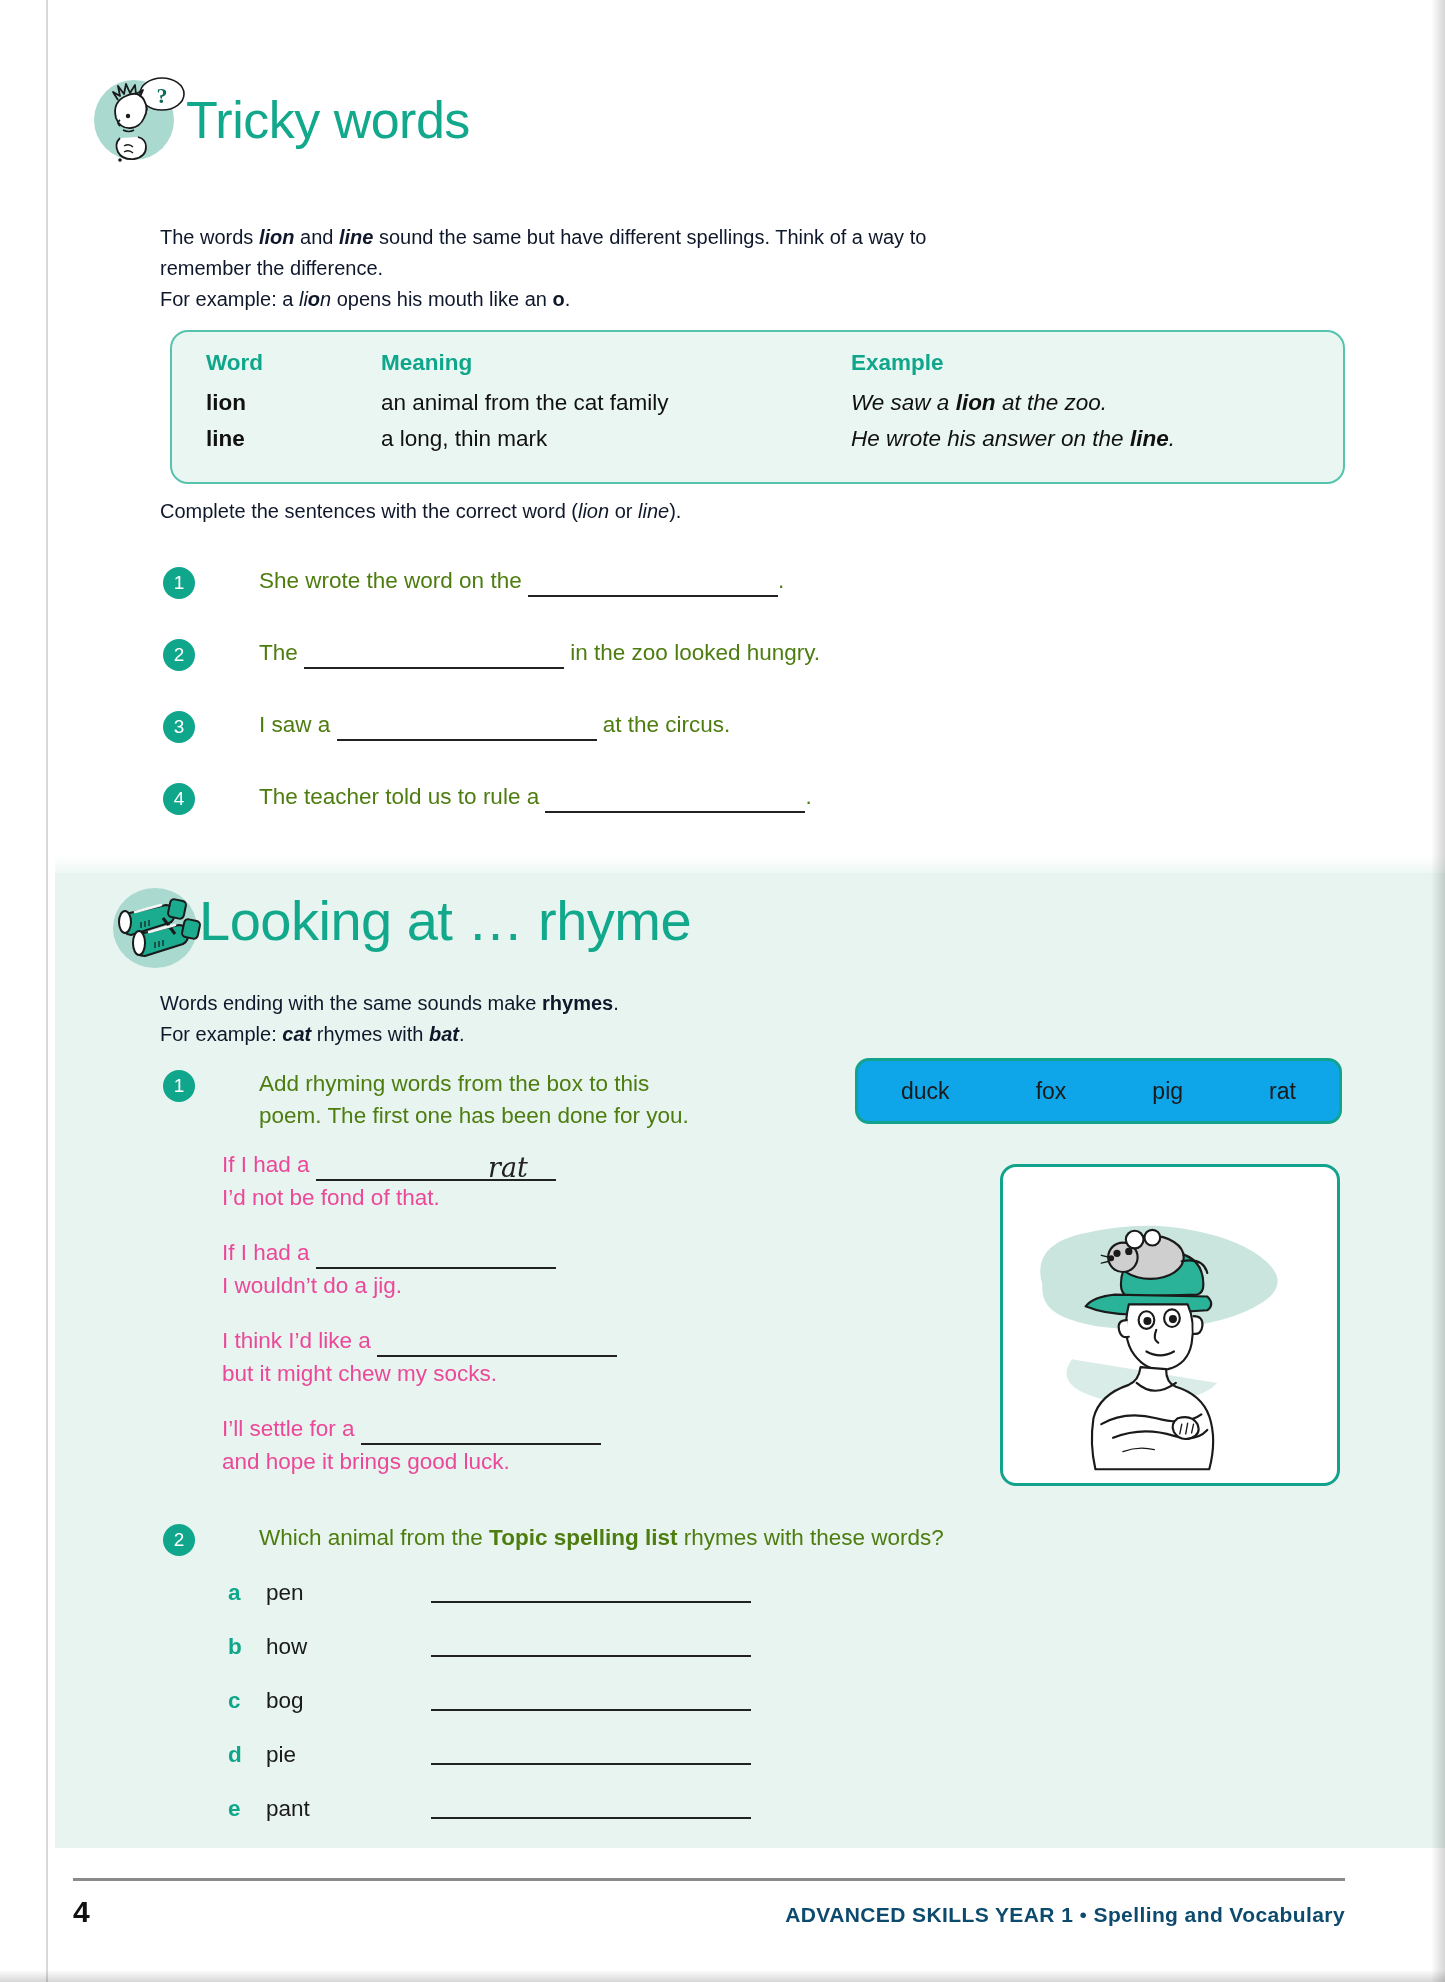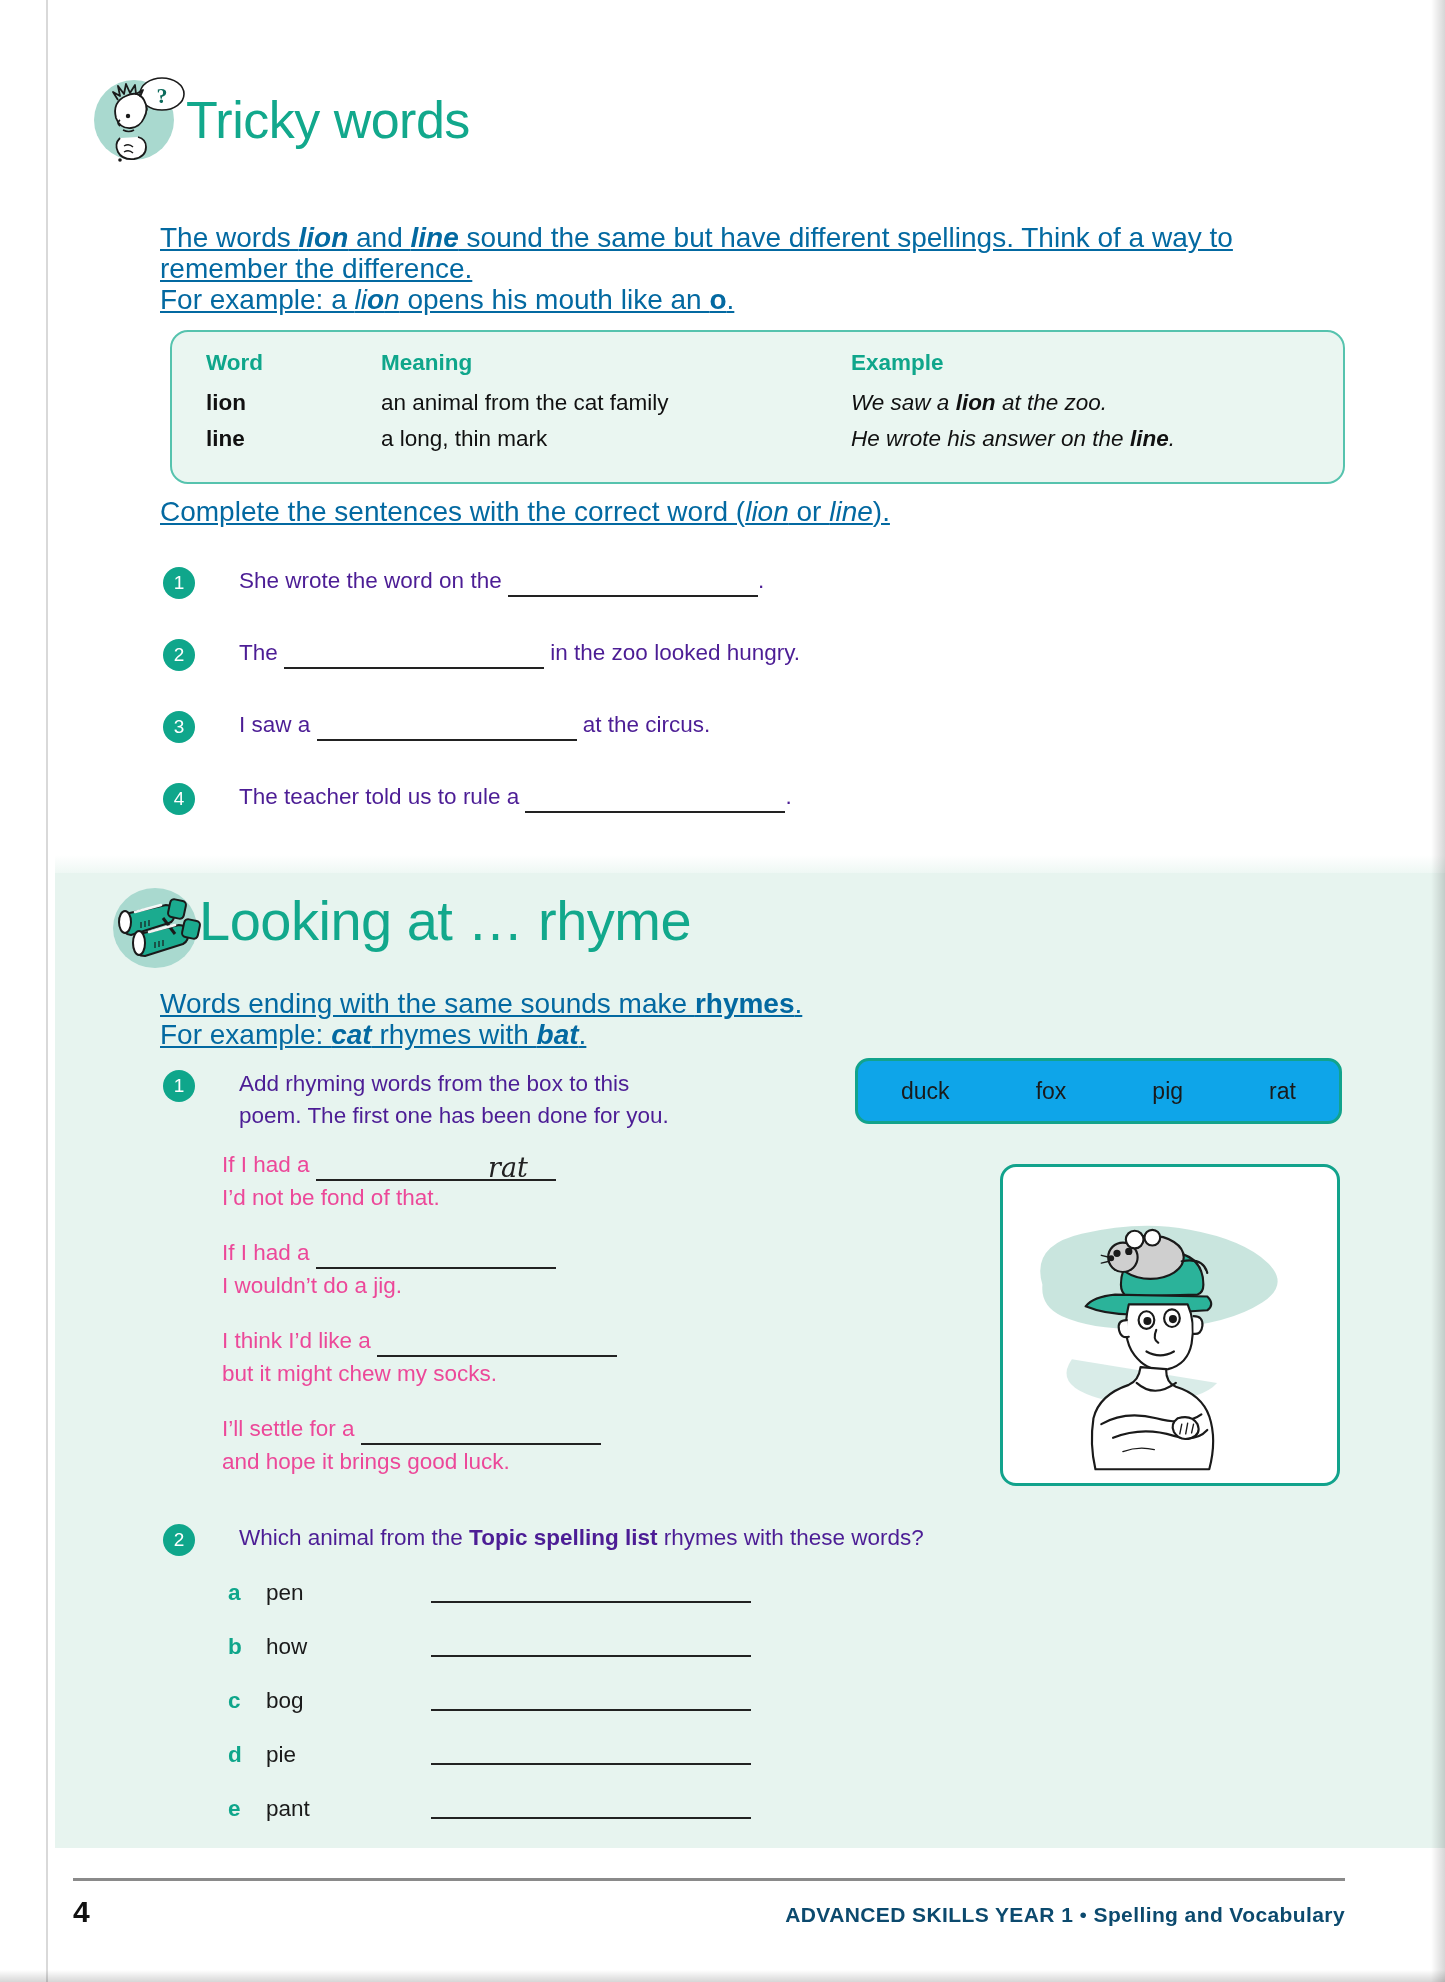--- a/index.html
+++ b/index.html
@@ -71,24 +71,23 @@
     font-size: 52px;
     font-weight: 400;
     letter-spacing: -0.5px;
     white-space: nowrap;
   }
   .sec-title.big { font-size: 56px; }
 
   
   .body-text {
     position: absolute;
-    font-size: 28px;
-    color: #0369a1;
+    font-size: 20px;
+    color: #0f172a;
     line-height: 31px;
-    text-decoration: underline;
   }
   .body-text b { font-weight: bold; }
   .body-text i { font-style: italic; }
   .bi { font-style: italic; font-weight: bold; }
 
   
   .word-table {
     position: absolute;
     left: 170px; top: 330px;
     width: 1175px;
@@ -114,22 +113,22 @@
     border-radius: 50%;
     background: #0fa68b;
     color: #ffffff;
     font-size: 19px;
     display: flex; align-items: center; justify-content: center;
     flex: 0 0 auto;
     margin-top: 2px;
   }
   .q-text {
     font-size: 22.5px;
-    color: #4c1d95;
-    margin-left: 44px;
+    color: #4d7c0f;
+    margin-left: 64px;
     line-height: 32px;
     white-space: nowrap;
   }
   .blank {
     display: inline-block;
     border-bottom: 2px solid #222;
     vertical-align: bottom;
     height: 22px;
   }
 

